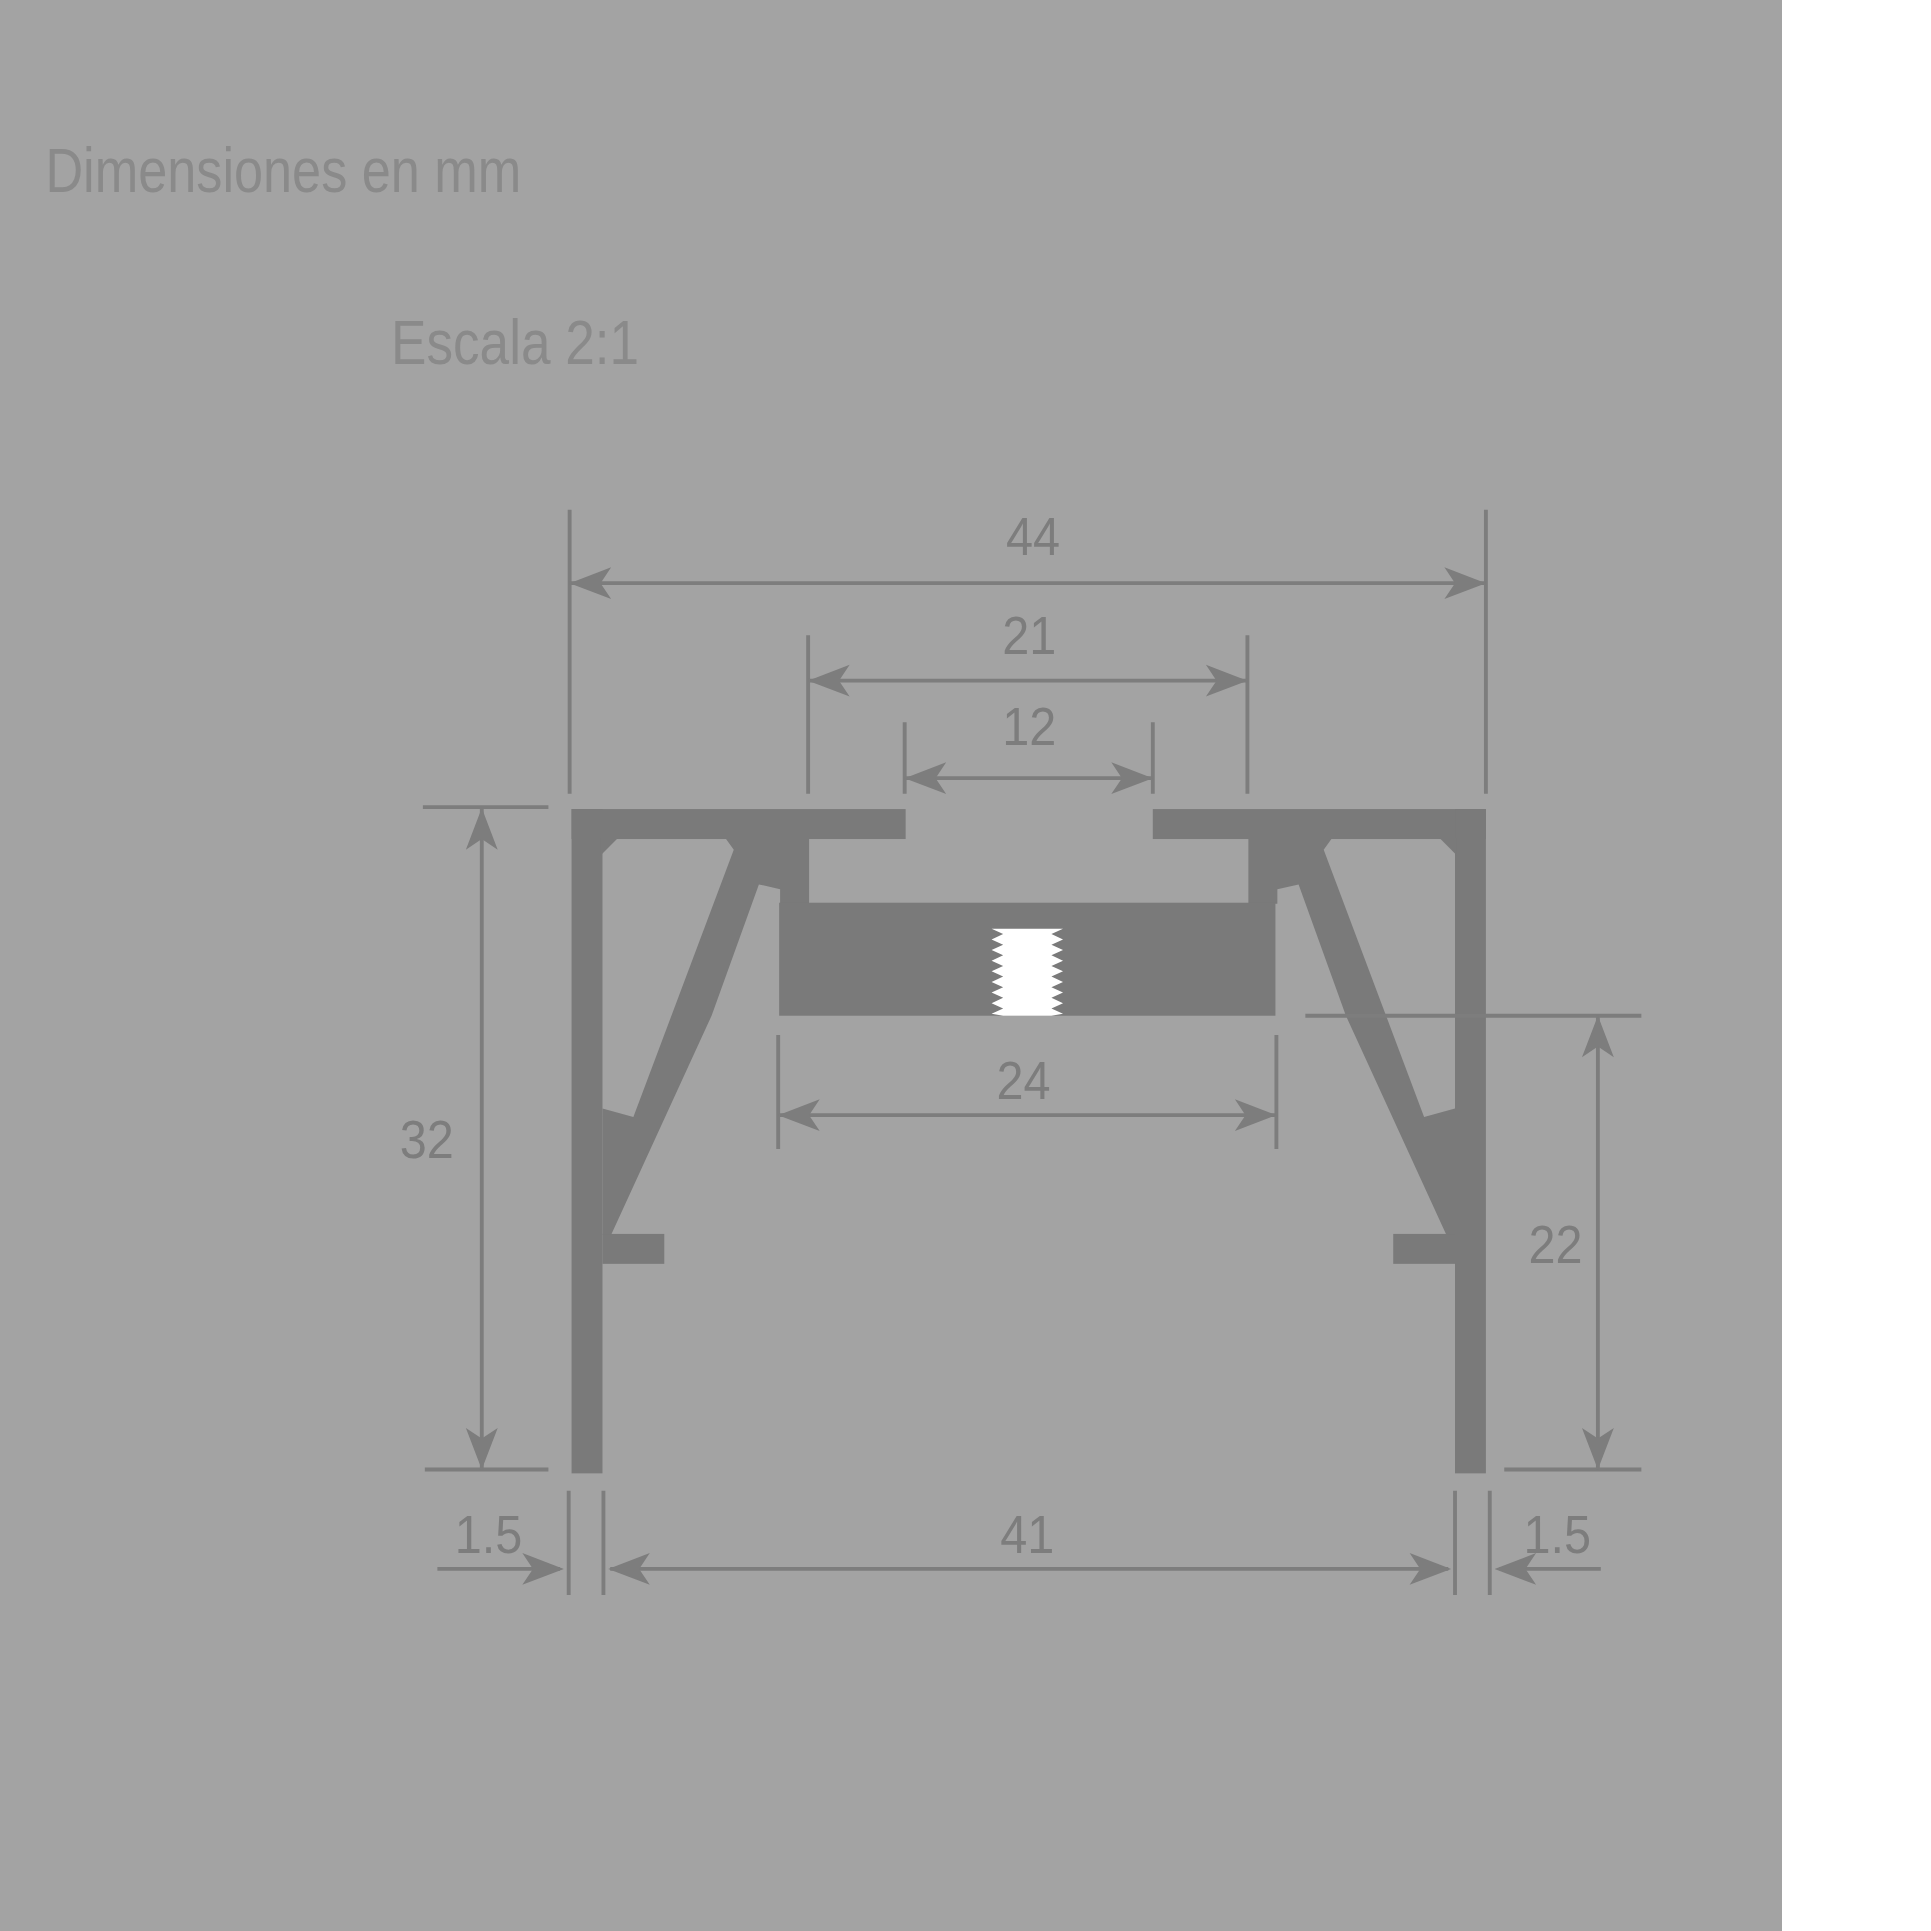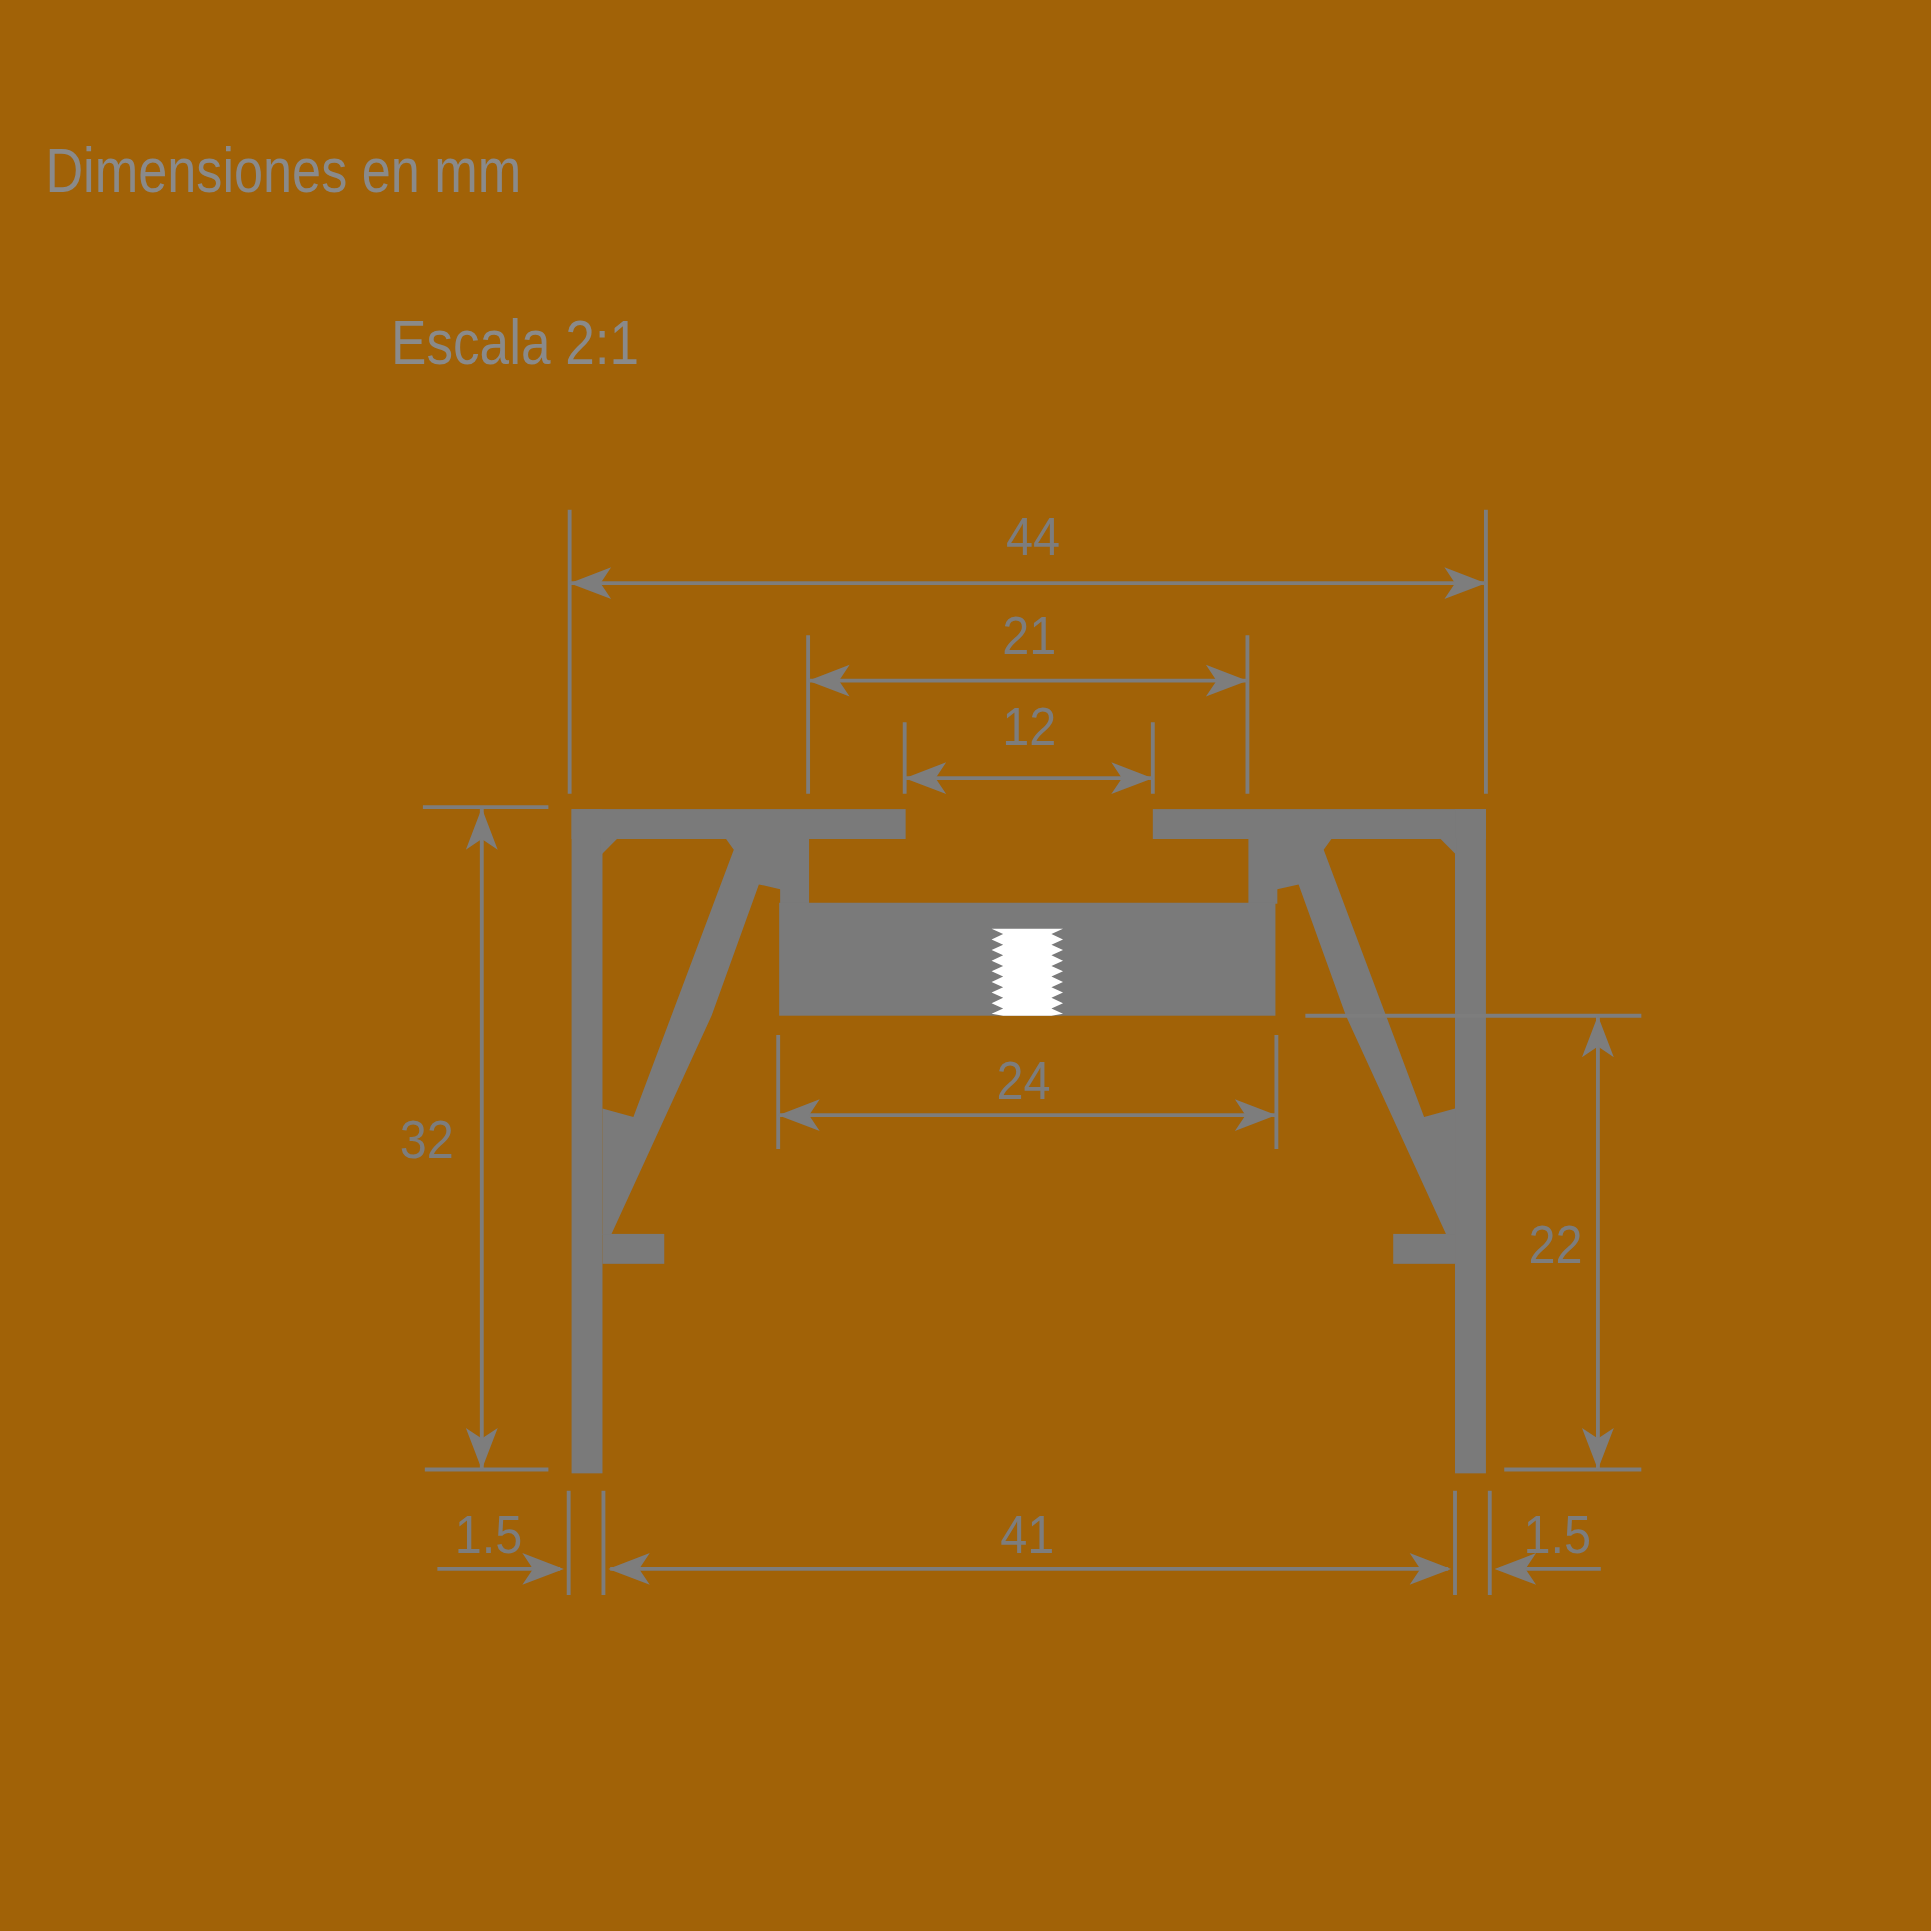--- a/index.html
+++ b/index.html
@@ -1,16 +1,16 @@
 <!DOCTYPE html>
 <html><head>
 <meta charset="utf-8">
 <style>
   html,body{margin:0;padding:0;background:#ffffff;}
-  #canvas{position:relative;width:1931px;height:1931px;background:#a16207;overflow:hidden;
+  #canvas{position:relative;width:1782px;height:1931px;background:#a3a3a3;overflow:hidden;
           font-family:"Liberation Sans", sans-serif;}
   svg{position:absolute;left:0;top:0;}
   text{font-family:"Liberation Sans", sans-serif;}
 </style>
 </head>
 <body>
 <div id="canvas">
 <svg width="1931" height="1931" viewBox="0 0 2000 2000">
 
   <text x="47" y="199" font-size="65" fill="#8a8a8a" textLength="493" lengthAdjust="spacingAndGlyphs">Dimensiones en mm</text>

